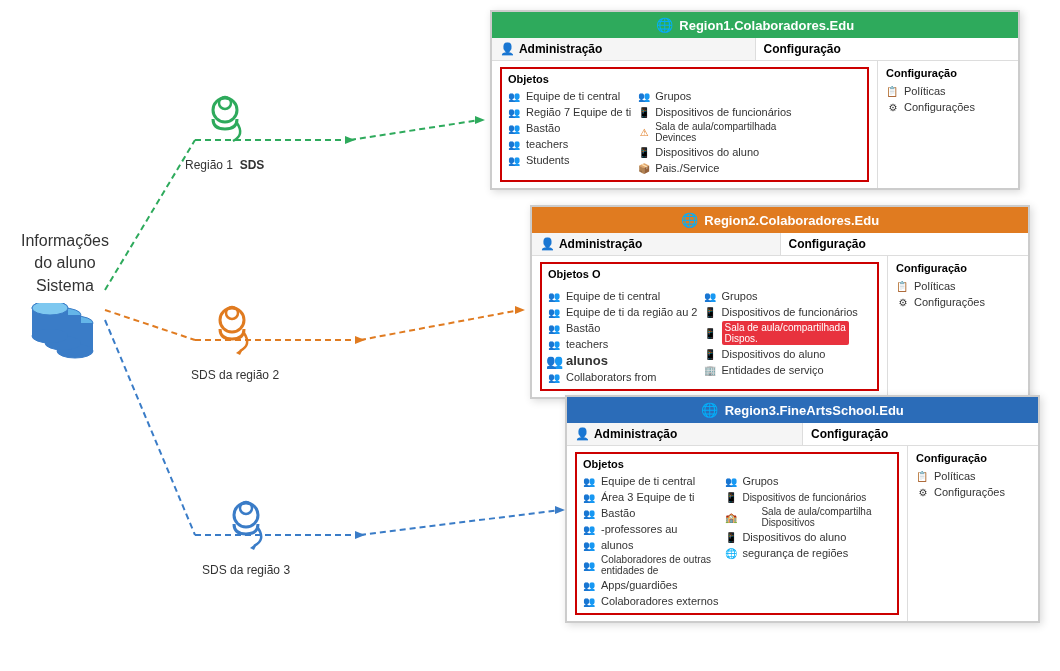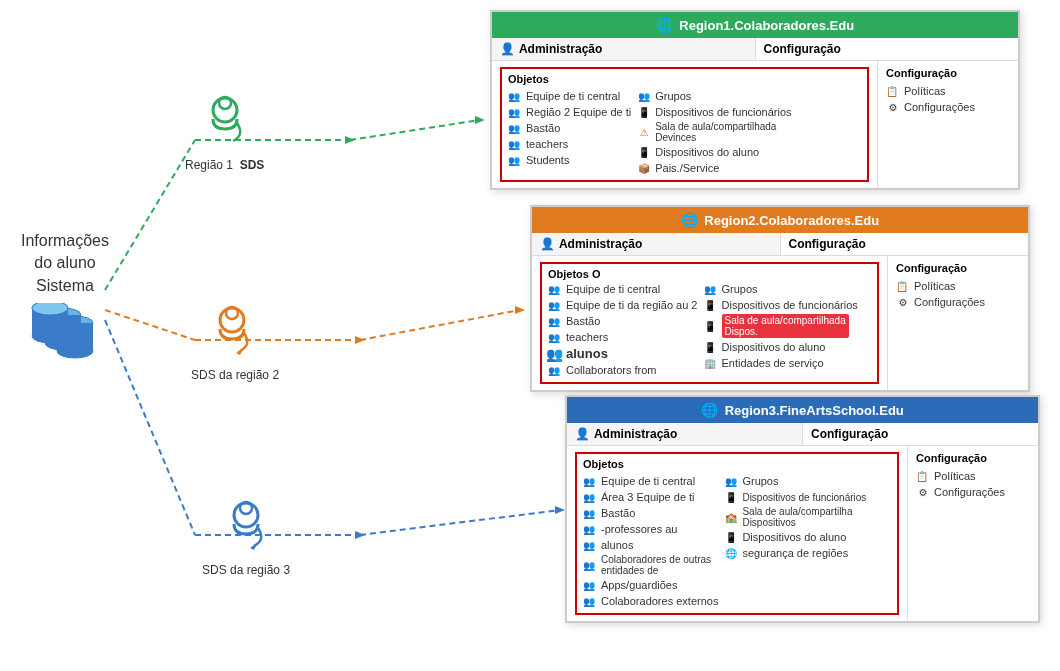--- a/index.html
+++ b/index.html
@@ -152,21 +152,21 @@
         <div style="border:2px solid #cc0000;padding:4px 6px;">
           <div style="font-size:11px;font-weight:bold;margin-bottom:3px;">Objetos</div>
           <div style="display:flex;gap:6px;">
             <div>
               <div class="menu-item">
                   <span class="icon-small">👥</span>
                   <span>Equipe de ti central</span>
                 </div>
               <div class="menu-item">
                   <span class="icon-small">👥</span>
-                  <span>Região 2  Equipe de ti</span>
+                  <span>Região 7  Equipe de ti</span>
                 </div>
               <div class="menu-item">
                   <span class="icon-small">👥</span>
                   <span>Bastão</span>
                 </div>
               <div class="menu-item">
                   <span class="icon-small">👥</span>
                   <span>teachers</span>
                 </div>
               <div class="menu-item">
@@ -224,21 +224,21 @@
         <span>👤</span>
         <span>Administração</span>
       </div>
       <div style="flex:1;padding:4px 8px;font-size:12px;font-weight:600;">
         <span>Configuração</span>
       </div>
     </div>
     <div style="display:flex;">
       <div style="flex:1;padding:6px 8px;border-right:1px solid #ddd;">
         <div style="border:2px solid #cc0000;padding:4px 6px;">
-          <div style="font-size:11px;font-weight:bold;margin-bottom:1px;">Objetos O</div>
+          <div style="font-size:11px;font-weight:bold;margin-bottom:8px;">Objetos O</div>
           <div style="display:flex;gap:6px;">
             <div>
               <div class="menu-item">
                   <span class="icon-small">👥</span>
                   <span>Equipe de ti central</span>
                 </div>
               <div class="menu-item">
                   <span class="icon-small">👥</span>
                   <span>Equipe de ti da região au 2</span>
                 </div>
@@ -355,21 +355,21 @@
               <div class="menu-item">
                   <span class="icon-small">👥</span>
                   <span>Grupos</span>
                 </div>
               <div class="menu-item">
                   <span class="icon-small">📱</span>
                   <span style="font-size:10px;">Dispositivos de funcionários</span>
                 </div>
               <div class="menu-item">
                   <span class="icon-small">🏫</span>
-                  <span style="font-size:10px;">Sala de aula/compartilha<br>Dispositivos</span>
+                  <span style="font-size:10px;margin-left:19px;">Sala de aula/compartilha<br>Dispositivos</span>
                 </div>
               <div class="menu-item">
                   <span class="icon-small">📱</span>
                   <span>Dispositivos do aluno</span>
                 </div>
               <div class="menu-item">
                   <span class="icon-small">🌐</span>
                   <span>segurança de regiões</span>
                 </div>
             </div>

